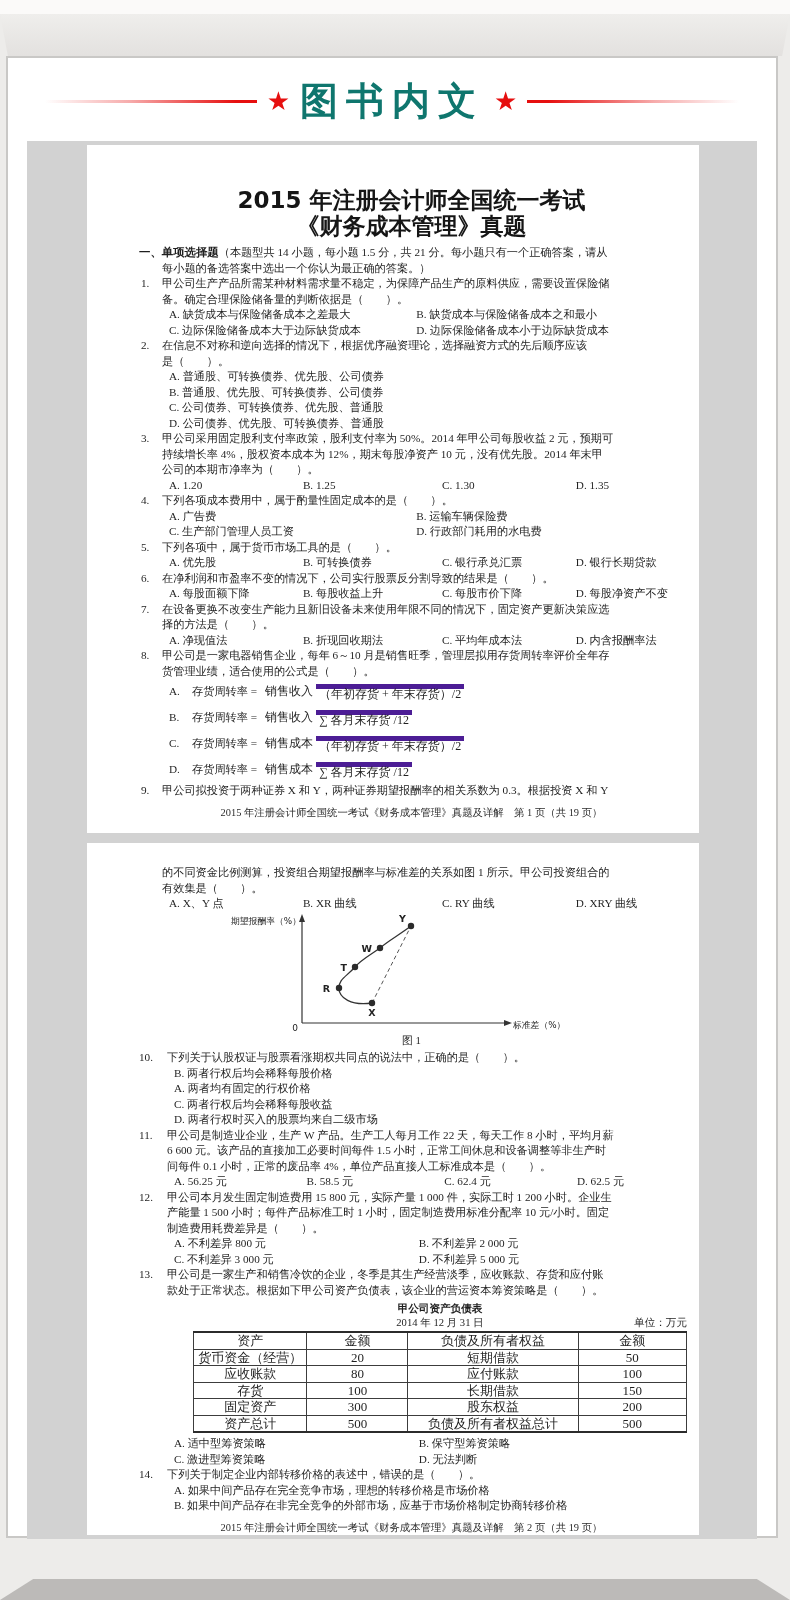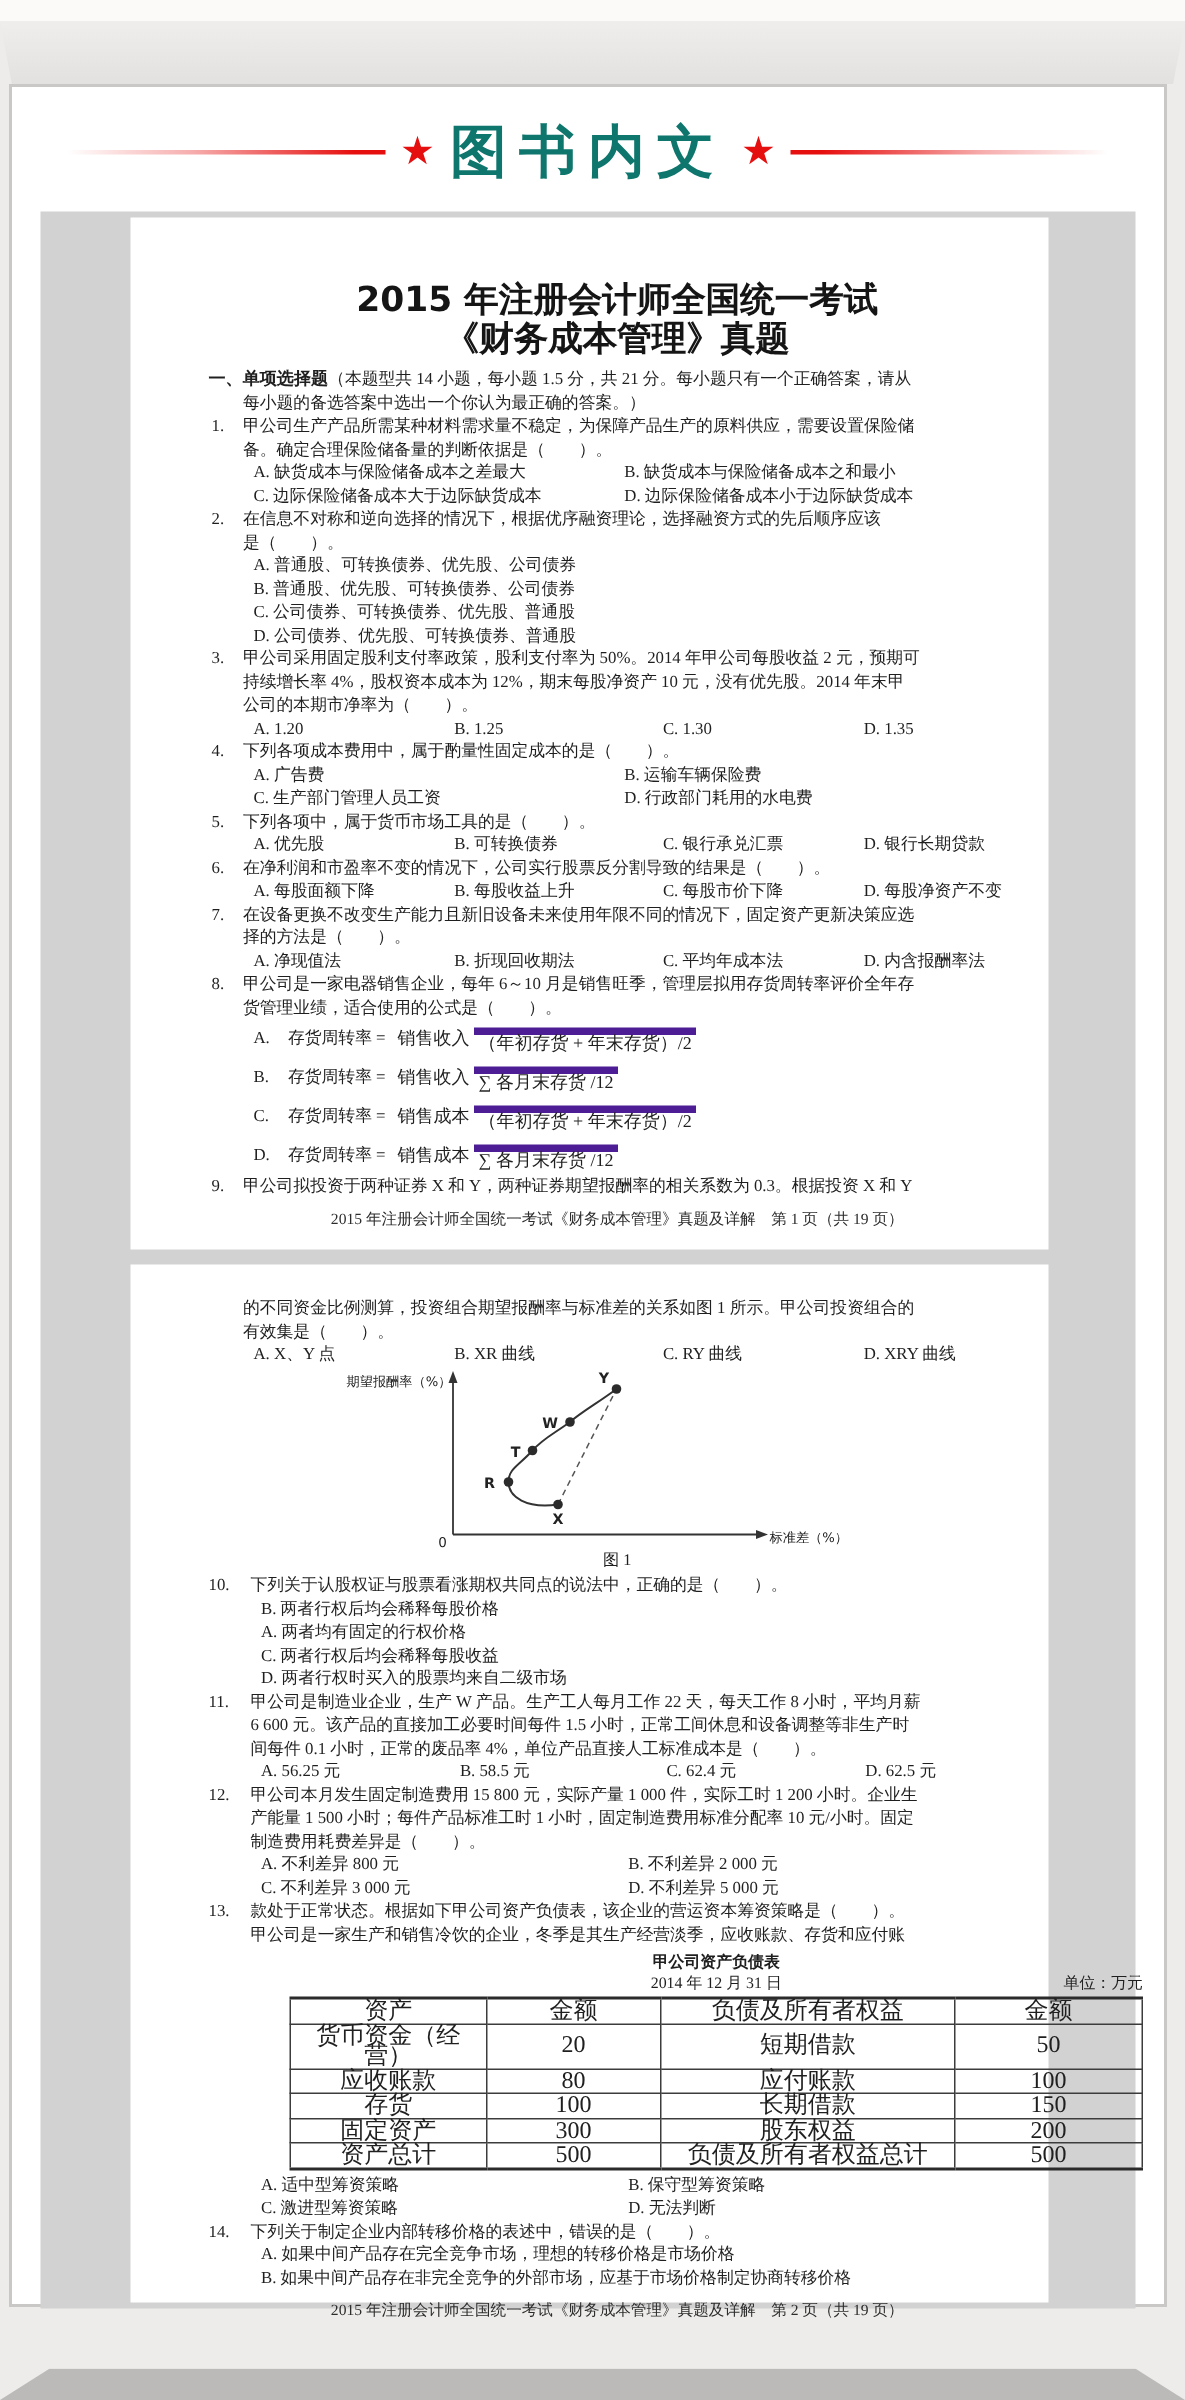--- a/index.html
+++ b/index.html
@@ -51,26 +51,26 @@
   .frac{display:inline-flex;flex-direction:row;align-items:center;margin-left:5px;
         font-size:12px;line-height:11.5px;}
   .frac .den{border-top:5px solid #4c1d95;padding:0 3px;}
   .frac .num{padding:0 3px;}
   .pfoot{margin-top:6px;text-align:center;font-size:10.4px;color:#2c2c2c;}
   
   .figwrap{margin-left:90px;width:340px;height:120px;}
   .figcap{text-align:center;font-size:10.8px;margin:1px 0 2px;}
   svg text{font-family:"DejaVu Sans","Liberation Sans",sans-serif;fill:#222;}
   
-  .tblwrap{width:569px;margin:3px 0 3px 26px;font-size:10.6px;}
+  .tblwrap{width:494px;margin:3px 0 3px 26px;font-size:10.6px;}
   .tbltitle{text-align:center;font-weight:700;line-height:15px;
             font-family:"DejaVu Sans","Liberation Sans",sans-serif;}
   .tbldate{position:relative;text-align:center;line-height:14px;margin-bottom:1px;}
   .tbldate .unit{position:absolute;right:0;top:0;}
-  table.bs{width:100%;border-collapse:collapse;font-size:16px;}
+  table.bs{width:100%;border-collapse:collapse;font-size:13px;}
   table.bs td,table.bs th{border:1px solid #3c3c3c;text-align:center;padding:1px 2px;
        line-height:13.5px;font-weight:400;}
   table.bs tr:first-child th{border-top:2px solid #2b2b2b;}
   table.bs tr:last-child td{border-bottom:2px solid #2b2b2b;}
   .c1{width:23%;}.c2{width:20.5%;}.c3{width:34.5%;}.c4{width:22%;}
 </style>
 </head>
 <body>
 
 <div class="stage">
@@ -304,22 +304,22 @@
               <span>B. 不利差异 2 000 元</span>
             </div>
           <div class="o2">
               <span>C. 不利差异 3 000 元</span>
               <span>D. 不利差异 5 000 元</span>
             </div>
         </div>
 
         <div class="q2d">
           <span class="qn">13.</span>
+          <div>甲公司是一家生产和销售冷饮的企业，冬季是其生产经营淡季，应收账款、存货和应付账</div>
           <div>款处于正常状态。根据如下甲公司资产负债表，该企业的营运资本筹资策略是（　　）。</div>
-          <div>甲公司是一家生产和销售冷饮的企业，冬季是其生产经营淡季，应收账款、存货和应付账</div>
 
           <div class="tblwrap">
             <div class="tbltitle">甲公司资产负债表</div>
             <div class="tbldate">
               <span>2014 年 12 月 31 日</span>
               <span class="unit">单位：万元</span>
             </div>
             <table class="bs">
               <tbody>
                   <tr>

